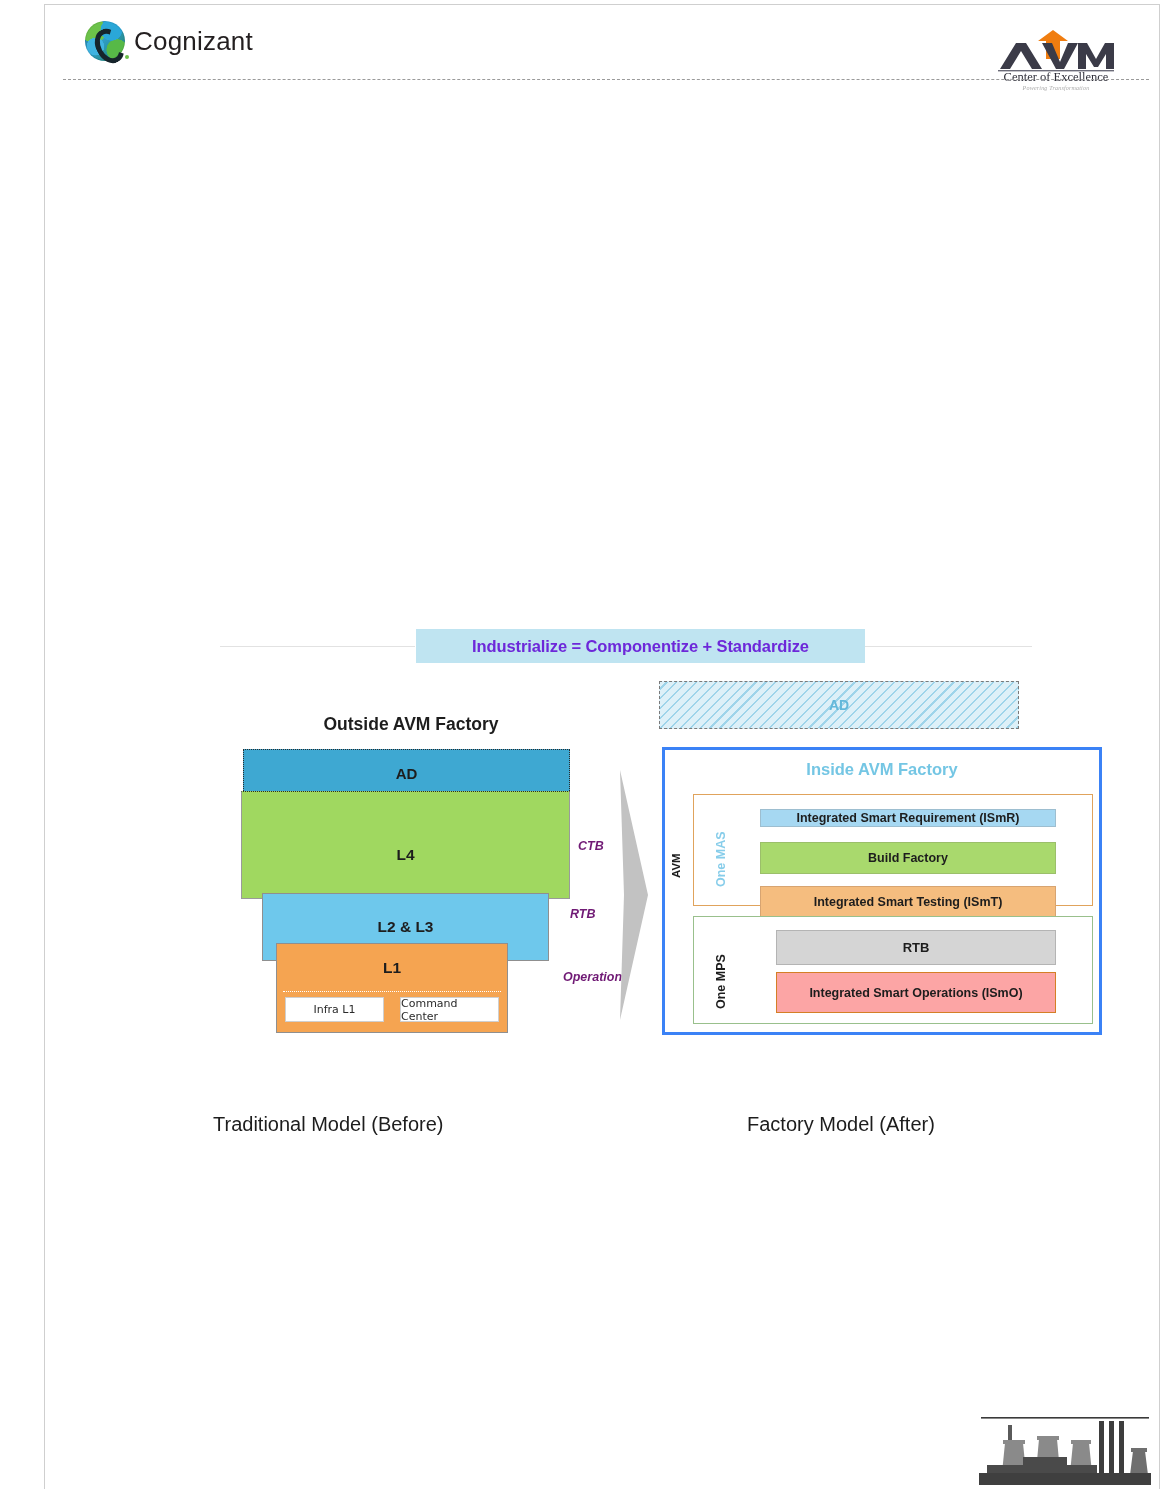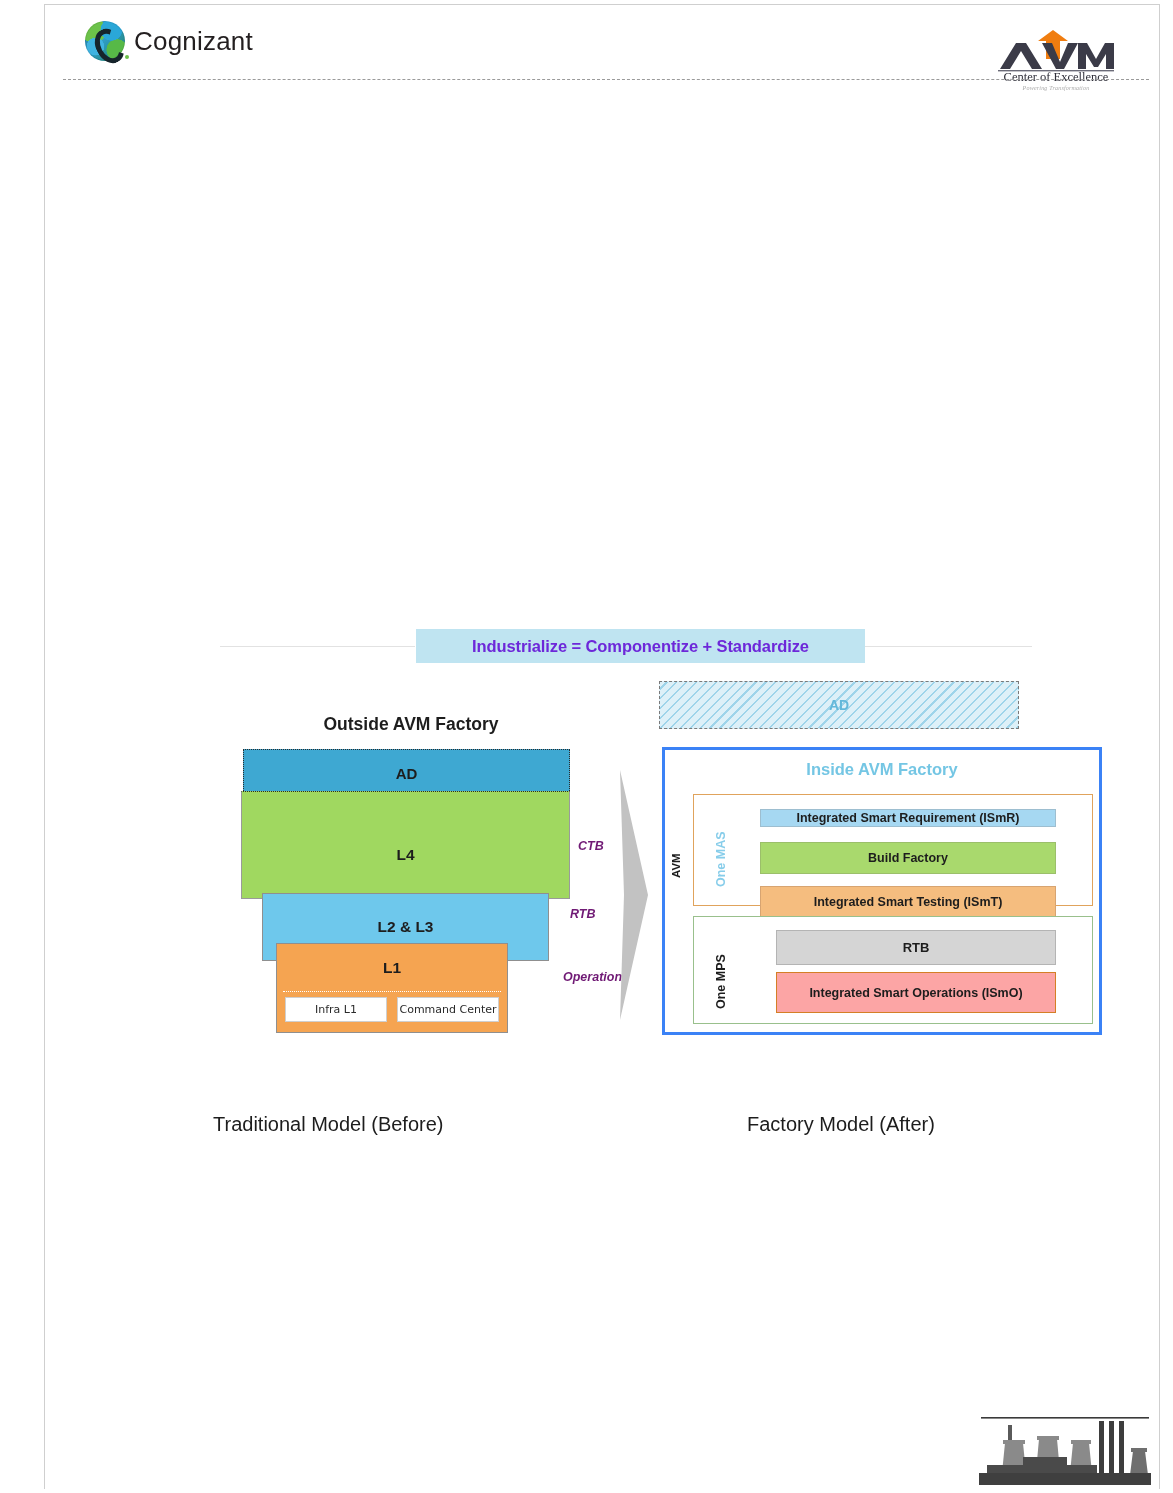--- a/index.html
+++ b/index.html
@@ -241,21 +241,21 @@
     position: absolute;
     left: 6px; right: 6px;
     top: 47px;
     border-top: 1.5px dotted #ffffff;
   }
   #l1-subboxes {
     position: absolute;
     left: 8px; right: 8px;
     bottom: 10px;
     display: flex;
-    gap: 10px;
+    gap: 16px;
   }
   .l1-sub {
     flex: 1;
     height: 23px;
     background: #ffffff;
     border: 1px solid #cfcfcf;
     display: flex;
     align-items: center;
     justify-content: center;
     font-size: 11px;

